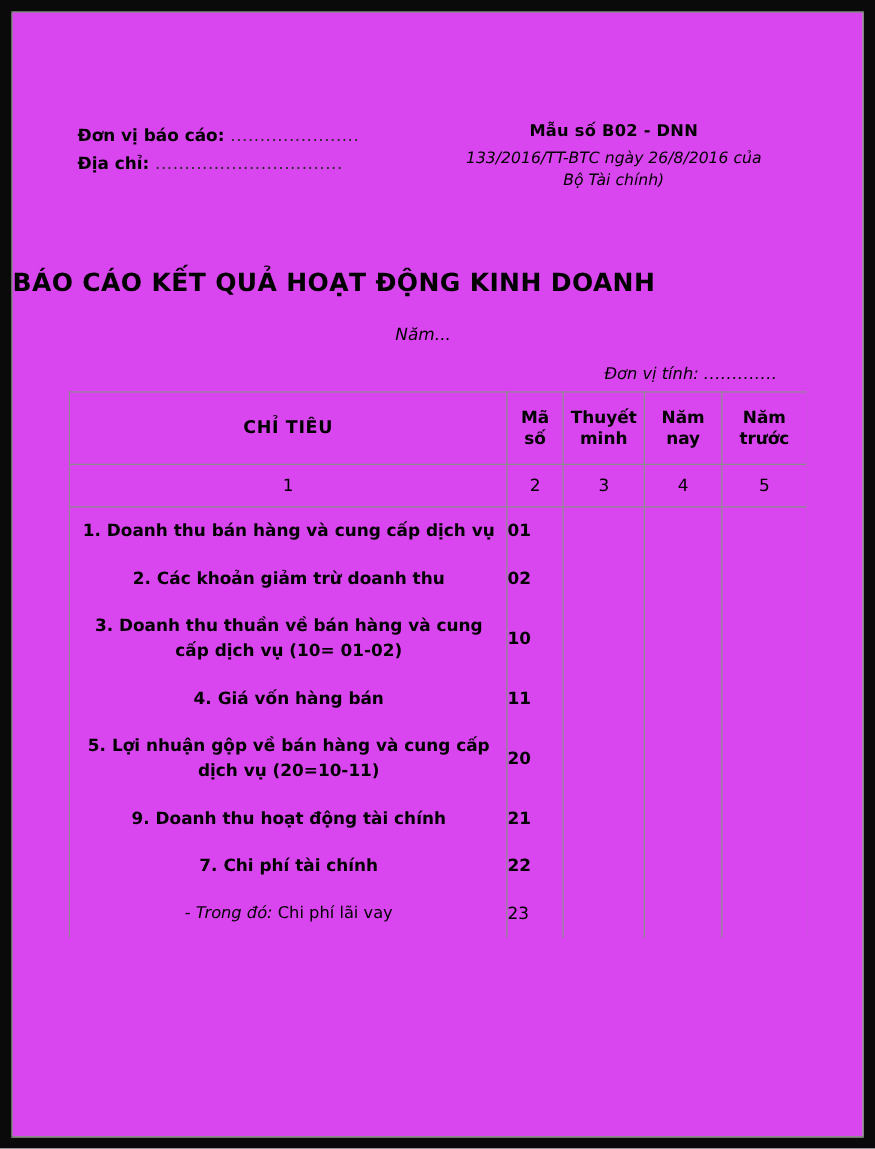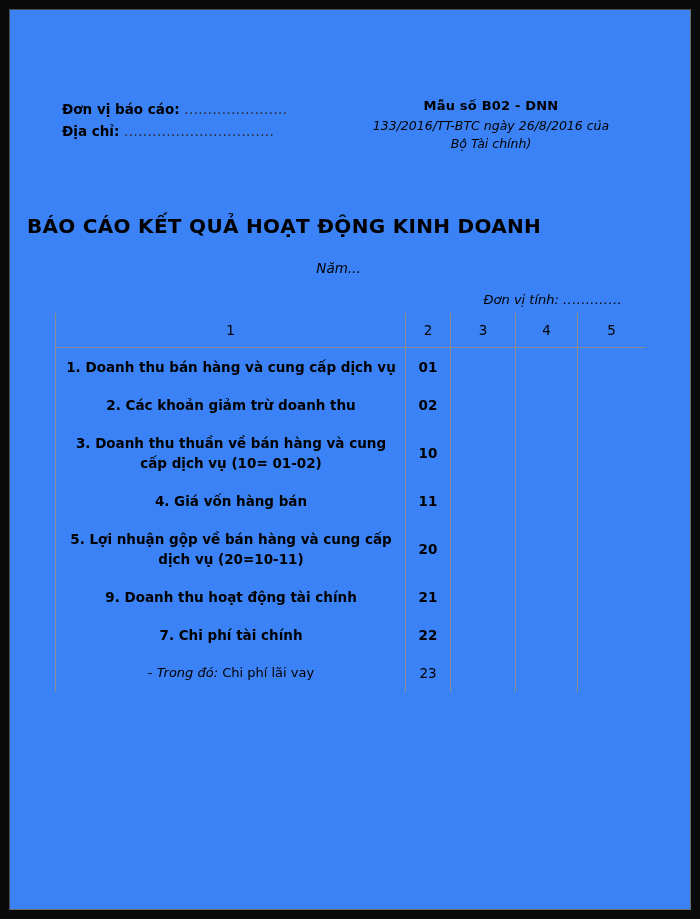--- a/index.html
+++ b/index.html
@@ -41,21 +41,21 @@
     border-bottom-color: #6b6b6b;
     pointer-events: none;
   }
 
   .sheet {
     position: absolute;
     left: 10px;
     top: 10px;
     width: 680px;
     height: 899px;
-    background: #3b82f6;
+    background: #d946ef;
     overflow: hidden;
   }
 
   
   .top-block {
     position: absolute;
     left: 0;
     top: 78px;
     width: 680px;
     height: 110px;
@@ -100,21 +100,21 @@
     margin-top: 1px;
     color: #000;
   }
 
   
   .doc-title {
     position: absolute;
     left: 0;
     top: 204px;
     width: 548px;
-    text-align: center;
+    text-align: left;
     font-size: 20px;
     font-weight: bold;
     letter-spacing: 0.3px;
   }
   .doc-year {
     position: absolute;
     left: 0;
     top: 250px;
     width: 657px;
     text-align: center;
@@ -193,21 +193,20 @@
     padding: 9px 0 9px 0;
   }
   tr.data td.name {
     padding-left: 9px;
     padding-right: 8px;
     font-weight: bold;
     line-height: 20px;
     text-align: center;
   }
   tr.data td.code {
-    text-align: center;
     font-weight: bold;
   }
   tr.data td.blank { text-align: center; }
 
   tr.data.sub td.name,
   tr.data.sub td.code {
     font-weight: normal;
   }
   tr.data.sub td.name { font-size: 13px; }
   .ital { font-style: italic; }
@@ -249,20 +248,39 @@
     <div class="tbl-wrap">
       <table class="report">
         <colgroup>
           <col class="c-name">
             <col class="c-code">
             <col class="c-note">
             <col class="c-now">
             <col class="c-prev">
         </colgroup>
         <thead>
+          <tr class="head-main">
+            <th class="name-head">CHỈ TIÊU</th>
+            <th>
+              <span>Mã</span><br>
+              <span>số</span>
+            </th>
+            <th>
+              <span>Thuyết</span><br>
+              <span>minh</span>
+            </th>
+            <th>
+              <span>Năm</span><br>
+              <span>nay</span>
+            </th>
+            <th>
+              <span>Năm</span><br>
+              <span>trước</span>
+            </th>
+          </tr>
           <tr class="head-num">
             <td>1</td>
             <td>2</td>
             <td>3</td>
             <td>4</td>
             <td>5</td>
           </tr>
         </thead>
         <tbody>
             <tr class="data">

